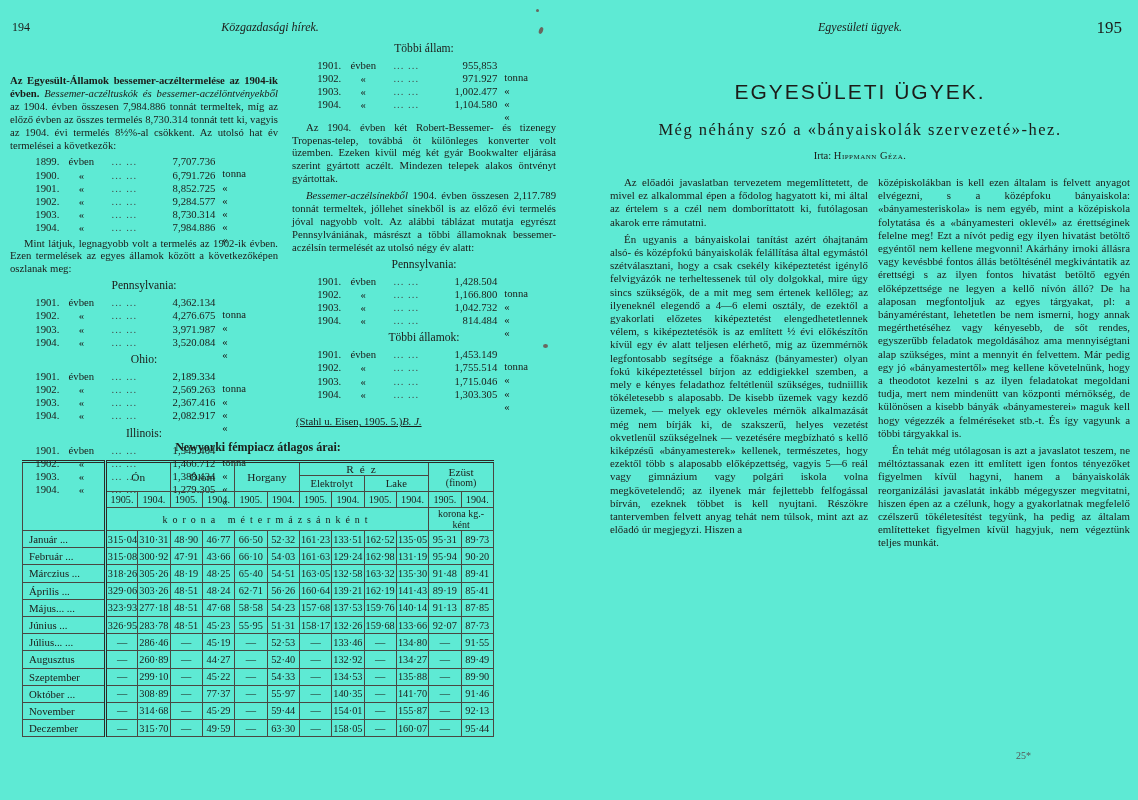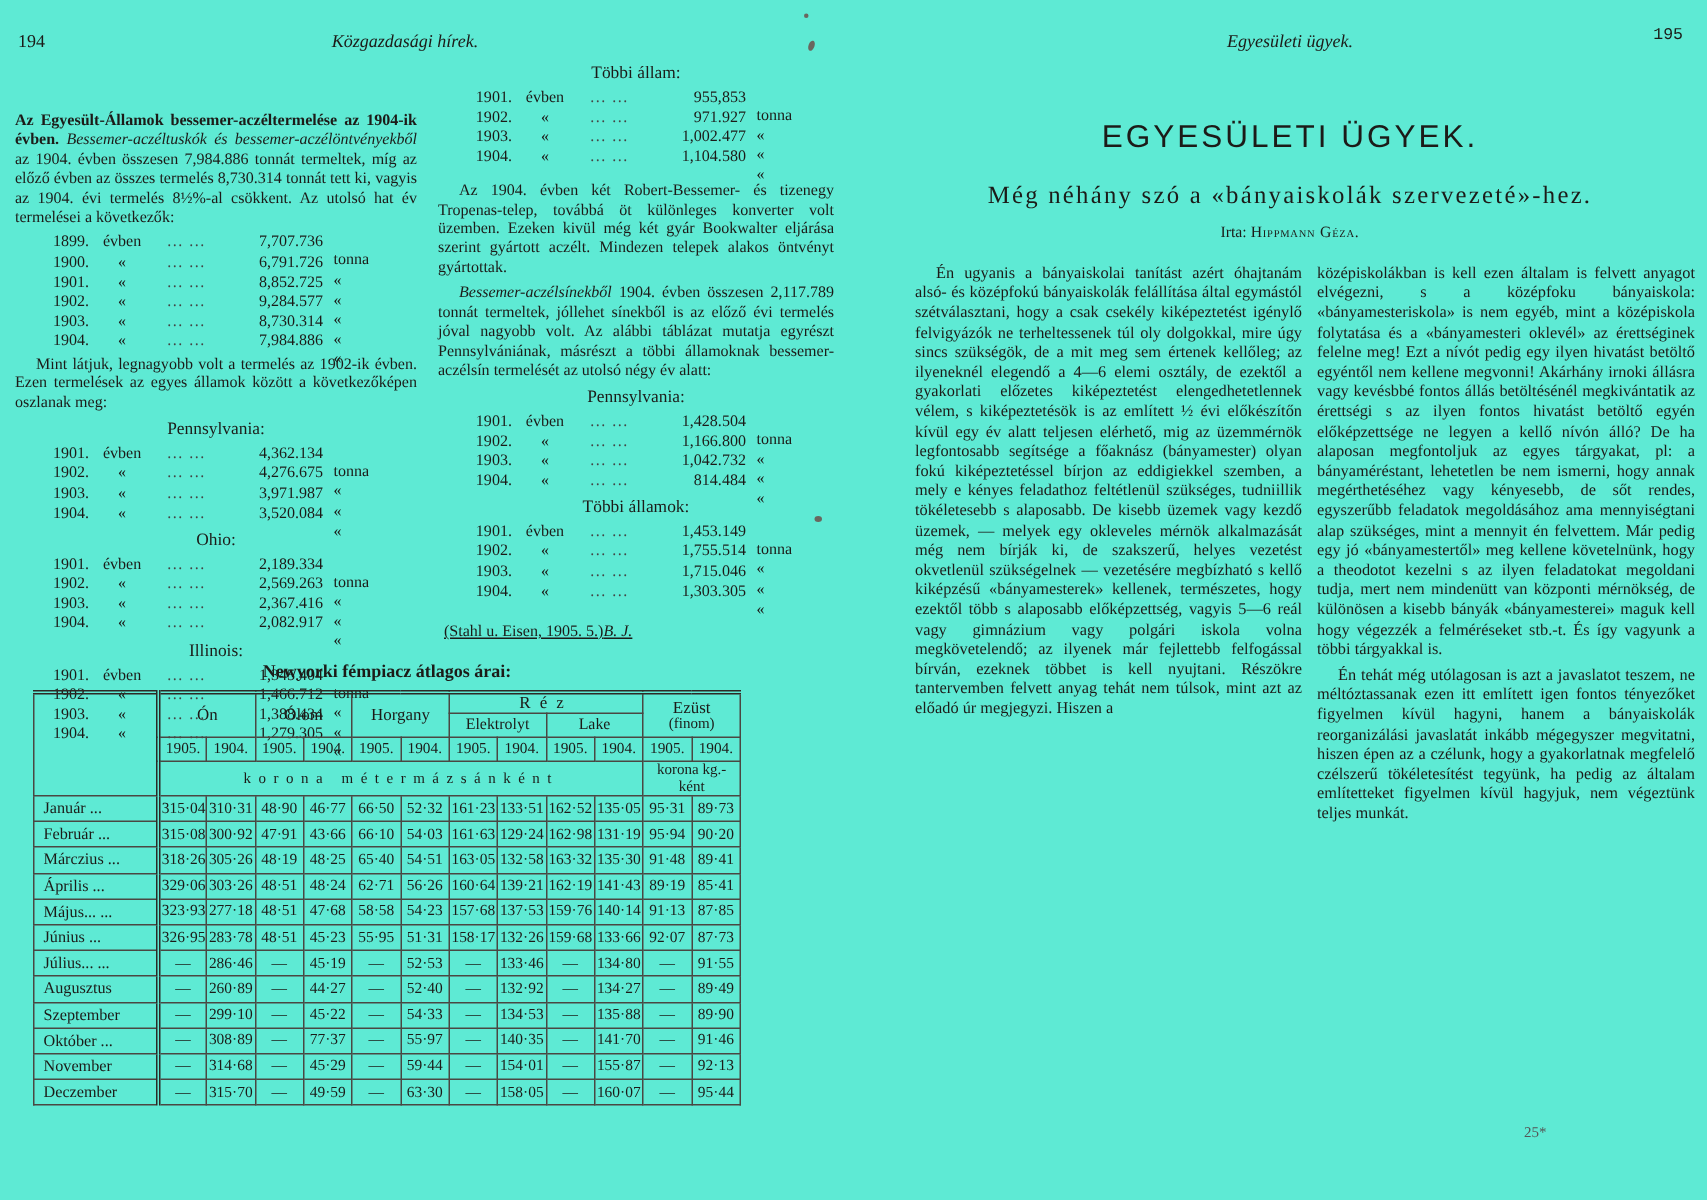--- a/index.html
+++ b/index.html
@@ -47,21 +47,21 @@
   .grp-rez{font-weight:bold;letter-spacing:6px;font-size:11.3px;}
   .sub{font-size:10.6px;height:15px;}
   .yr{font-size:10.2px;height:15px;}
   .unit-row td{font-size:10px;height:14px;text-align:center;}
   .unit-sp{letter-spacing:5px;}
   .unit-ez{font-size:8.6px;}
   .ez2{display:block;font-weight:normal;font-size:10px;line-height:10px;}
   table.pt tbody td{font-size:10.3px;height:16.2px;text-align:center;}
   table.pt tbody .mcol{font-size:10.8px;}
   
-  #rp-pagenum{position:absolute;right:16px;top:18px;font-size:11px;font-family:Liberation Mono, monospace;}
+  #rp-pagenum{position:absolute;right:16px;top:18px;font-size:17px;}
   #rp-runhead{position:absolute;left:640px;top:20px;width:440px;text-align:center;font-style:italic;font-size:12px;}
   #rp-title{position:absolute;left:600px;top:80px;width:520px;text-align:center;
     font-family:"Liberation Sans","DejaVu Sans",sans-serif;
     font-size:21px;letter-spacing:2px;font-weight:500;}
   #rp-subtitle{position:absolute;left:600px;top:120px;width:520px;text-align:center;
     font-size:16.5px;letter-spacing:1.5px;}
   #rp-byline{position:absolute;left:600px;top:150px;width:520px;text-align:center;font-size:10.5px;}
   #rp-byline .name{font-variant:small-caps;letter-spacing:.5px;}
   #colC{position:absolute;left:610px;top:176px;width:258px;font-size:10.9px;line-height:13.2px;}
   #colD{position:absolute;left:878px;top:176px;width:252px;font-size:10.9px;line-height:13.2px;}
@@ -566,20 +566,21 @@
     </table>
   </div>
 
   <div id="rp-pagenum">195</div>
   <div id="rp-runhead">Egyesületi ügyek.</div>
   <div id="rp-title">EGYESÜLETI ÜGYEK.</div>
   <div id="rp-subtitle">Még néhány szó a «bányaiskolák szervezeté»-hez.</div>
   <div id="rp-byline"><span>Irta:</span> <span class="name">Hippmann Géza.</span></div>
 
   <div id="colC">
+    <p class="just ind">Az előadói javaslatban tervezetem megemlíttetett, de mivel ez alkalommal épen a fődolog hagyatott ki, mi által az értelem s a czél nem domboríttatott ki, futólagosan akarok erre rámutatni.</p>
     <p class="just ind">Én ugyanis a bányaiskolai tanítást azért óhajtanám alsó- és középfokú bányaiskolák felállítása által egymástól szétválasztani, hogy a csak csekély kiképeztetést igénylő felvigyázók ne terheltessenek túl oly dolgokkal, mire úgy sincs szükségök, de a mit meg sem értenek kellőleg; az ilyeneknél elegendő a 4—6 elemi osztály, de ezektől a gyakorlati előzetes kiképeztetést elengedhetetlennek vélem, s kiképeztetésök is az említett ½ évi előkészítőn kívül egy év alatt teljesen elérhető, mig az üzemmérnök legfontosabb segítsége a főaknász (bányamester) olyan fokú kiképeztetéssel bírjon az eddigiekkel szemben, a mely e kényes feladathoz feltétlenül szükséges, tudniillik tökéletesebb s alaposabb. De kisebb üzemek vagy kezdő üzemek, — melyek egy okleveles mérnök alkalmazását még nem bírják ki, de szakszerű, helyes vezetést okvetlenül szükségelnek — vezetésére megbízható s kellő kiképzésű «bányamesterek» kellenek, természetes, hogy ezektől több s alaposabb előképzettség, vagyis 5—6 reál vagy gimnázium vagy polgári iskola volna megkövetelendő; az ilyenek már fejlettebb felfogással bírván, ezeknek többet is kell nyujtani. Részökre tantervemben felvett anyag tehát nem túlsok, mint azt az előadó úr megjegyzi. Hiszen a</p>
   </div>
   <div id="colD">
     <p class="just">középiskolákban is kell ezen általam is felvett anyagot elvégezni, s a középfoku bányaiskola: «bányamesteriskola» is nem egyéb, mint a középiskola folytatása és a «bányamesteri oklevél» az érettséginek felelne meg! Ezt a nívót pedig egy ilyen hivatást betöltő egyéntől nem kellene megvonni! Akárhány irnoki állásra vagy kevésbbé fontos állás betöltésénél megkivántatik az érettségi s az ilyen fontos hivatást betöltő egyén előképzettsége ne legyen a kellő nívón álló? De ha alaposan megfontoljuk az egyes tárgyakat, pl: a bányaméréstant, lehetetlen be nem ismerni, hogy annak megérthetéséhez vagy kényesebb, de sőt rendes, egyszerűbb feladatok megoldásához ama mennyiségtani alap szükséges, mint a mennyit én felvettem. Már pedig egy jó «bányamestertől» meg kellene követelnünk, hogy a theodotot kezelni s az ilyen feladatokat megoldani tudja, mert nem mindenütt van központi mérnökség, de különösen a kisebb bányák «bányamesterei» maguk kell hogy végezzék a felméréseket stb.-t. És így vagyunk a többi tárgyakkal is.</p>
     <p class="just ind">Én tehát még utólagosan is azt a javaslatot teszem, ne méltóztassanak ezen itt említett igen fontos tényezőket figyelmen kívül hagyni, hanem a bányaiskolák reorganizálási javaslatát inkább mégegyszer megvitatni, hiszen épen az a czélunk, hogy a gyakorlatnak megfelelő czélszerű tökéletesítést tegyünk, ha pedig az általam említetteket figyelmen kívül hagyjuk, nem végeztünk teljes munkát.</p>
   </div>
 
   <div id="rp-footmark">25*</div>
 
   <div class="speck" id="sp1"></div>

